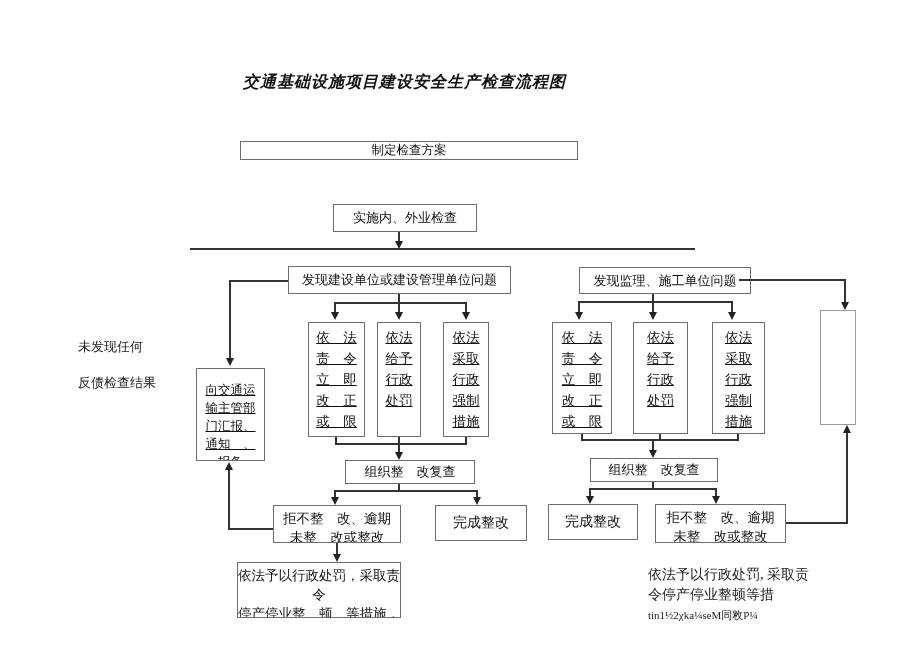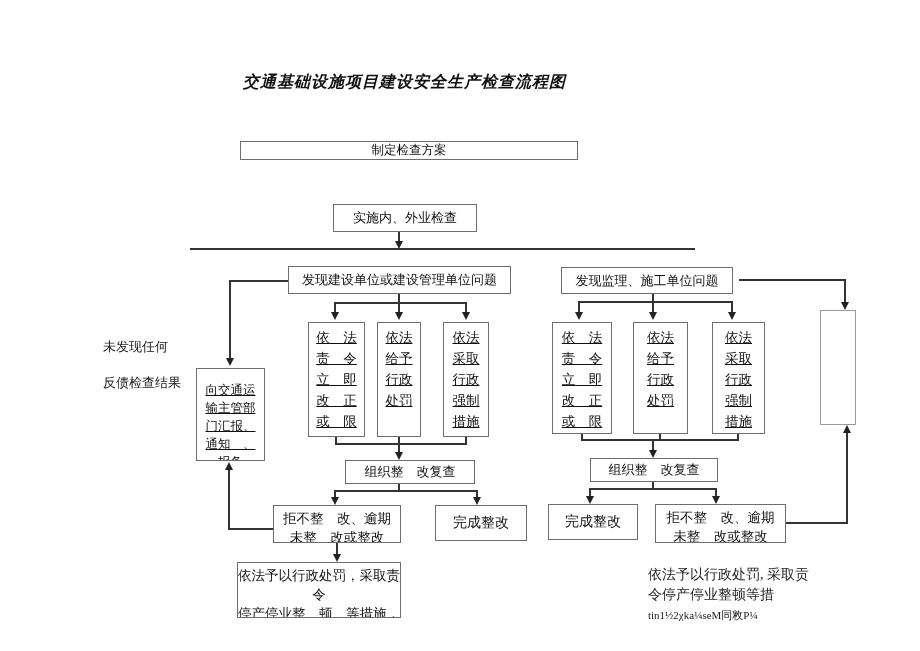--- a/index.html
+++ b/index.html
@@ -12,21 +12,21 @@
        font-size:13px;color:#111;white-space:pre-line;overflow:hidden;}
   .box.topalign{align-items:flex-start;text-decoration:underline;}
   .lawbox{line-height:21px;padding-top:4px;font-size:13.5px;}
   .clipbox{align-items:flex-start;line-height:19px;padding-top:3px;}
   .hline,.vline{position:absolute;background:#333;}
   .hline{height:2px;}
   .vline{width:2px;}
   .ah{position:absolute;width:0;height:0;}
   .ah.down{border-left:4px solid transparent;border-right:4px solid transparent;border-top:8px solid #222;}
   .ah.up{border-left:4px solid transparent;border-right:4px solid transparent;border-bottom:8px solid #222;}
-  .label{position:absolute;font-size:13px;color:#222;margin-left:25px;}
+  .label{position:absolute;font-size:13px;color:#222;}
   .note{position:absolute;font-size:14px;color:#222;line-height:20px;}
   .note .garble{font-size:11px;letter-spacing:0px;}
 </style>
 </head>
 <body>
 
 <div id="page">
 
   <div class="title" style="left:243px;top:72px;font-style:italic;">交通基础设施项目建设安全生产检查流程图</div>
 
@@ -35,21 +35,21 @@
 
   <div class="box" style="left:333px;top:204px;width:144px;height:28px;">实施内、外业检查</div>
   <div class="box" style="left:240px;top:141px;width:338px;height:19px;font-size:12.5px;">制定检查方案</div>
 
   <div class="vline" style="left:398px;top:232px;height:9px;"></div>
   <div class="ah down" style="left:395px;top:241px;"></div>
 
   <div class="hline" style="left:190px;top:248px;width:505px;"></div>
 
   <div class="box" style="left:288px;top:266px;width:223px;height:28px;">发现建设单位或建设管理单位问题</div>
-  <div class="box" style="left:561px;top:267px;width:172px;height:27px;">发现监理、施工单位问题</div>
+  <div class="box" style="left:579px;top:267px;width:172px;height:27px;">发现监理、施工单位问题</div>
 
   <div class="hline" style="left:230px;top:280px;width:58px;"></div>
   <div class="vline" style="left:229px;top:280px;height:78px;"></div>
   <div class="ah down" style="left:226px;top:358px;"></div>
   <div class="box topalign" style="left:196px;top:368px;width:69px;height:93px;line-height:18px;font-size:12.5px;padding-top:12px;">向交通运
 输主管部
 门汇报、
 通知　、
 报备</div>
 

